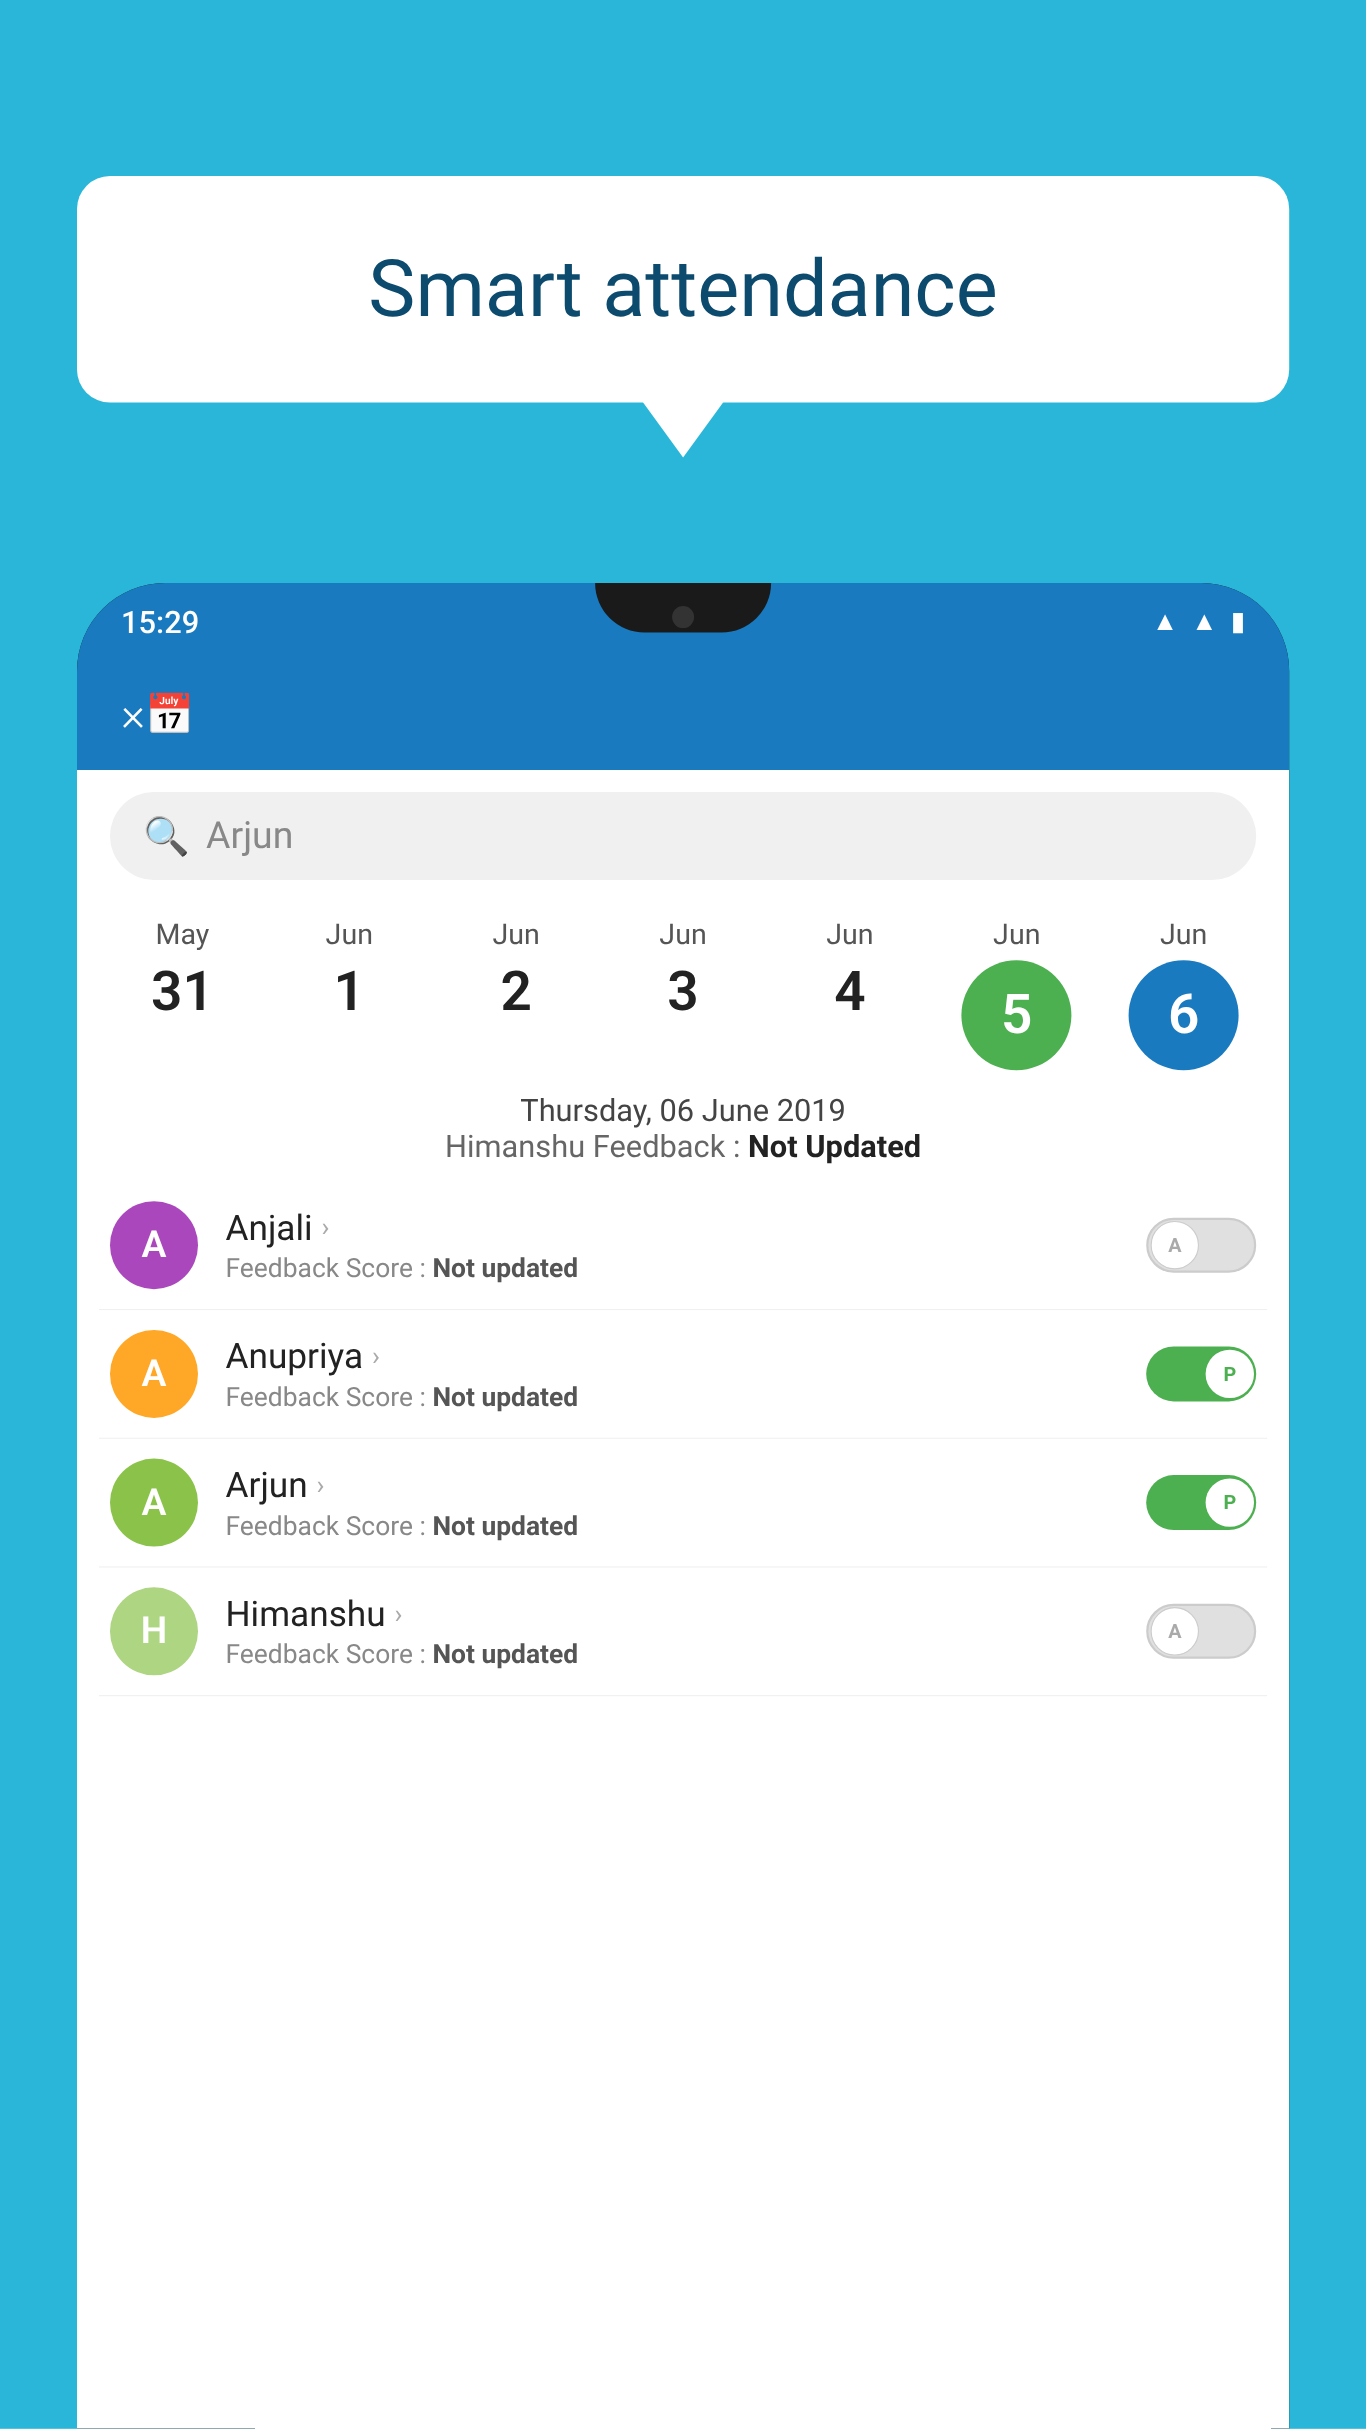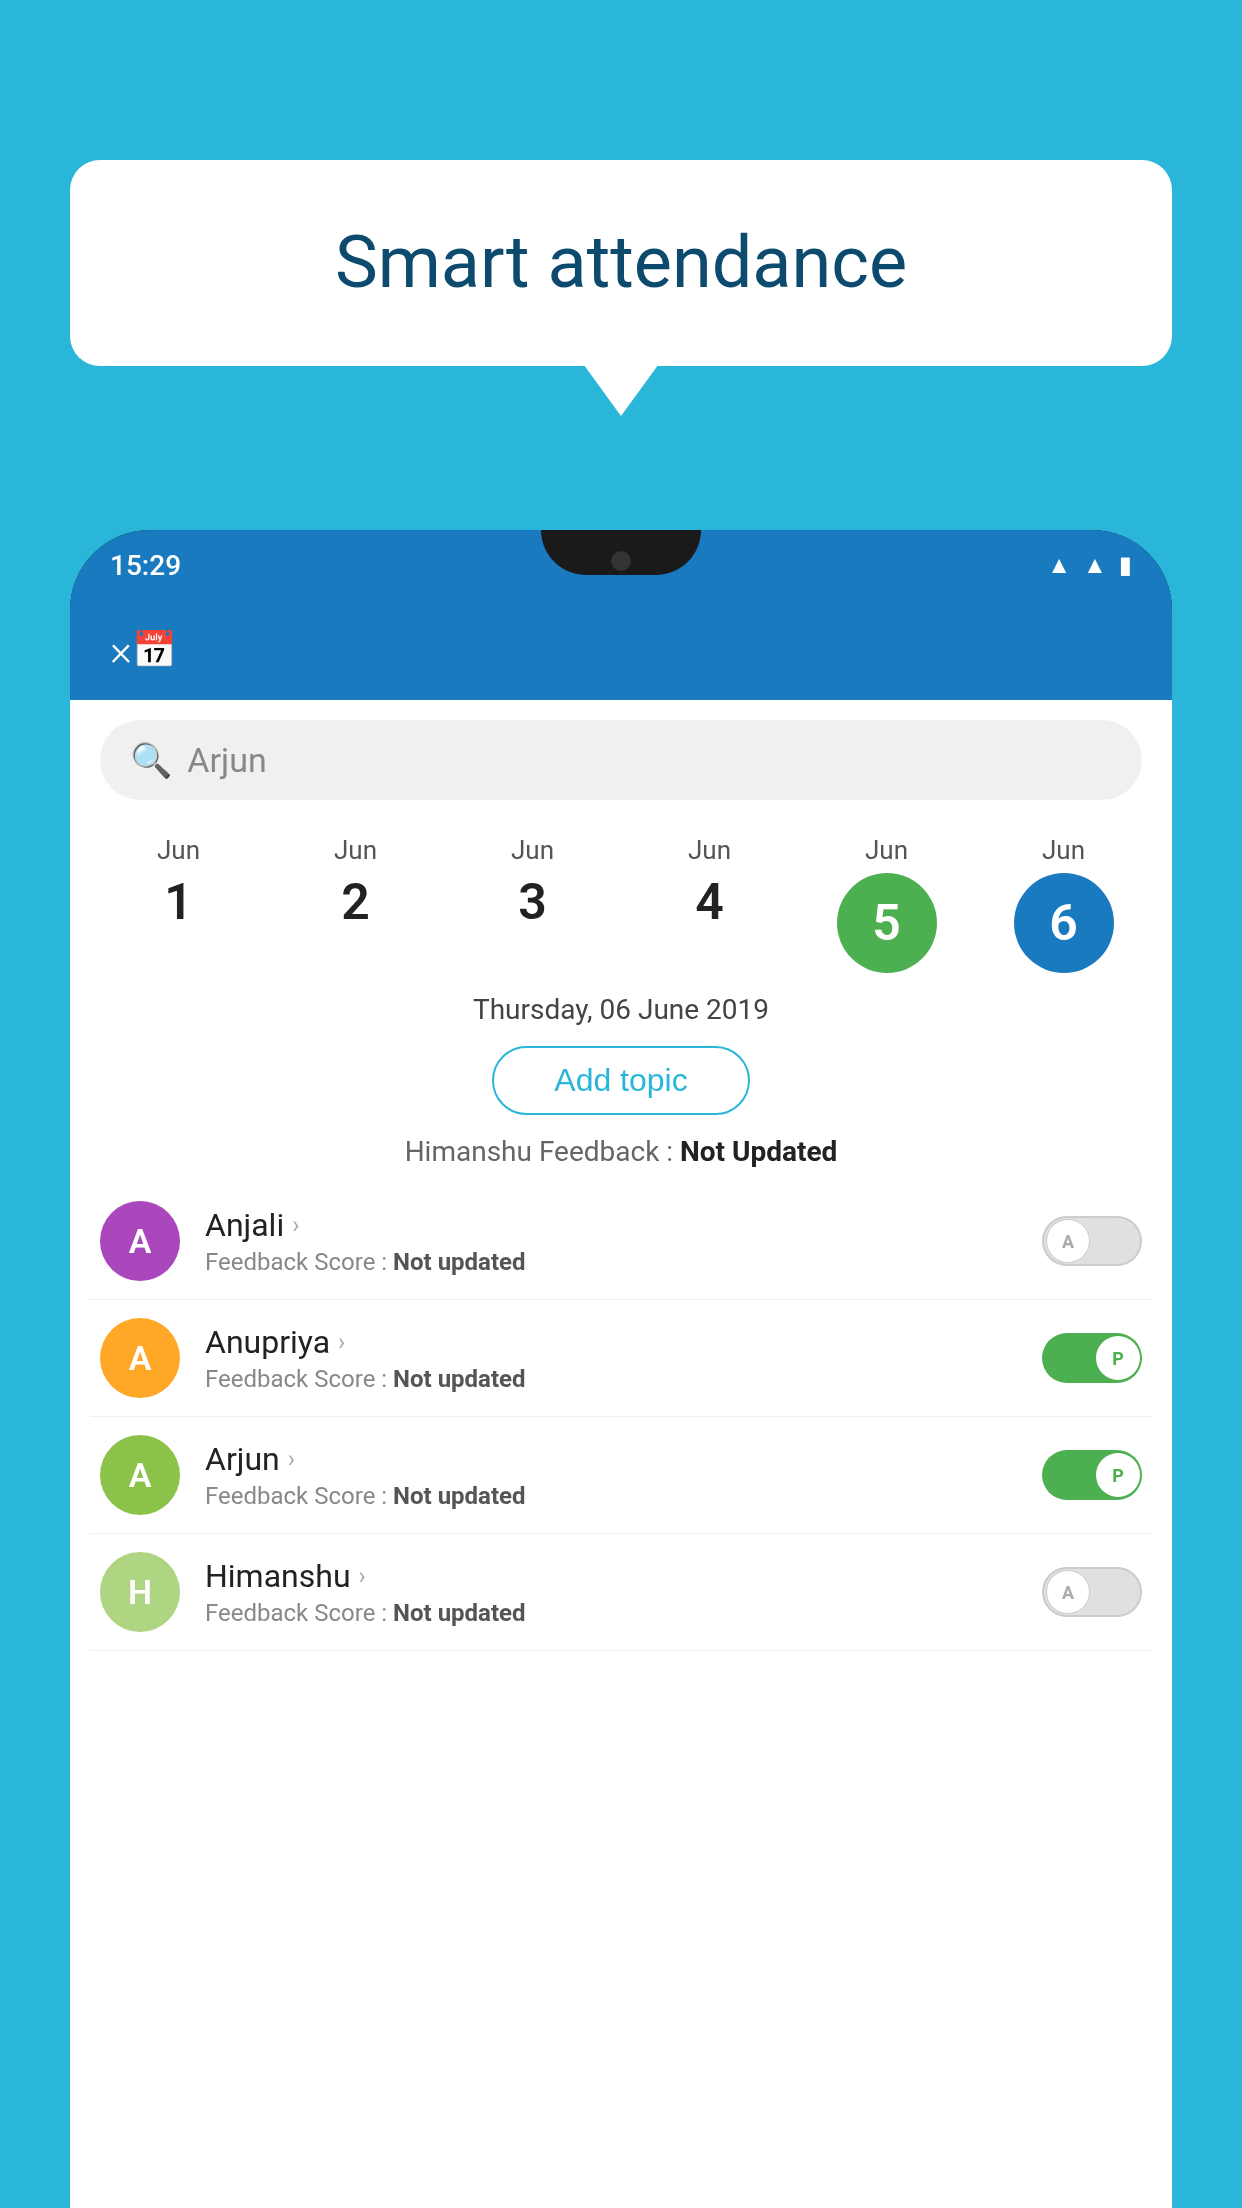--- a/index.html
+++ b/index.html
@@ -360,20 +360,24 @@
   </div>
 
   <div class="phone-content">
 
     <div class="search-bar">
       <span class="search-icon-wrap">🔍</span>
       <span class="search-input-text">Arjun</span>
     </div>
 
     <div class="date-strip" id="date-strip">
+    <div class="date-col">
+          <div class="date-month">May</div>
+          <div class="date-num">31</div>
+        </div>
         <div class="date-col">
           <div class="date-month">Jun</div>
           <div class="date-num">1</div>
         </div>
         <div class="date-col">
           <div class="date-month">Jun</div>
           <div class="date-num">2</div>
         </div>
         <div class="date-col">
           <div class="date-month">Jun</div>
@@ -392,23 +396,20 @@
         <div class="date-col selected-blue">
           <div class="date-month">Jun</div>
           <div class="date-circle">
             <span>6</span>
           </div>
         </div>
       </div>
 
     <div class="selected-date-text">Thursday, 06 June 2019</div>
 
-    <div style="text-align:center; margin: 18px 0;">
-      <button class="add-topic-btn">Add topic</button>
-    </div>
 
     <div class="avg-feedback">
       <span>Himanshu Feedback : </span><strong>Not Updated</strong>
     </div>
 
     <div class="student-list" id="student-list">
     <div class="student-item">
           <div class="avatar" style="background: rgb(171, 71, 188);">A</div>
           <div class="student-info">
             <div class="student-name">Anjali <span class="chevron">›</span></div>

